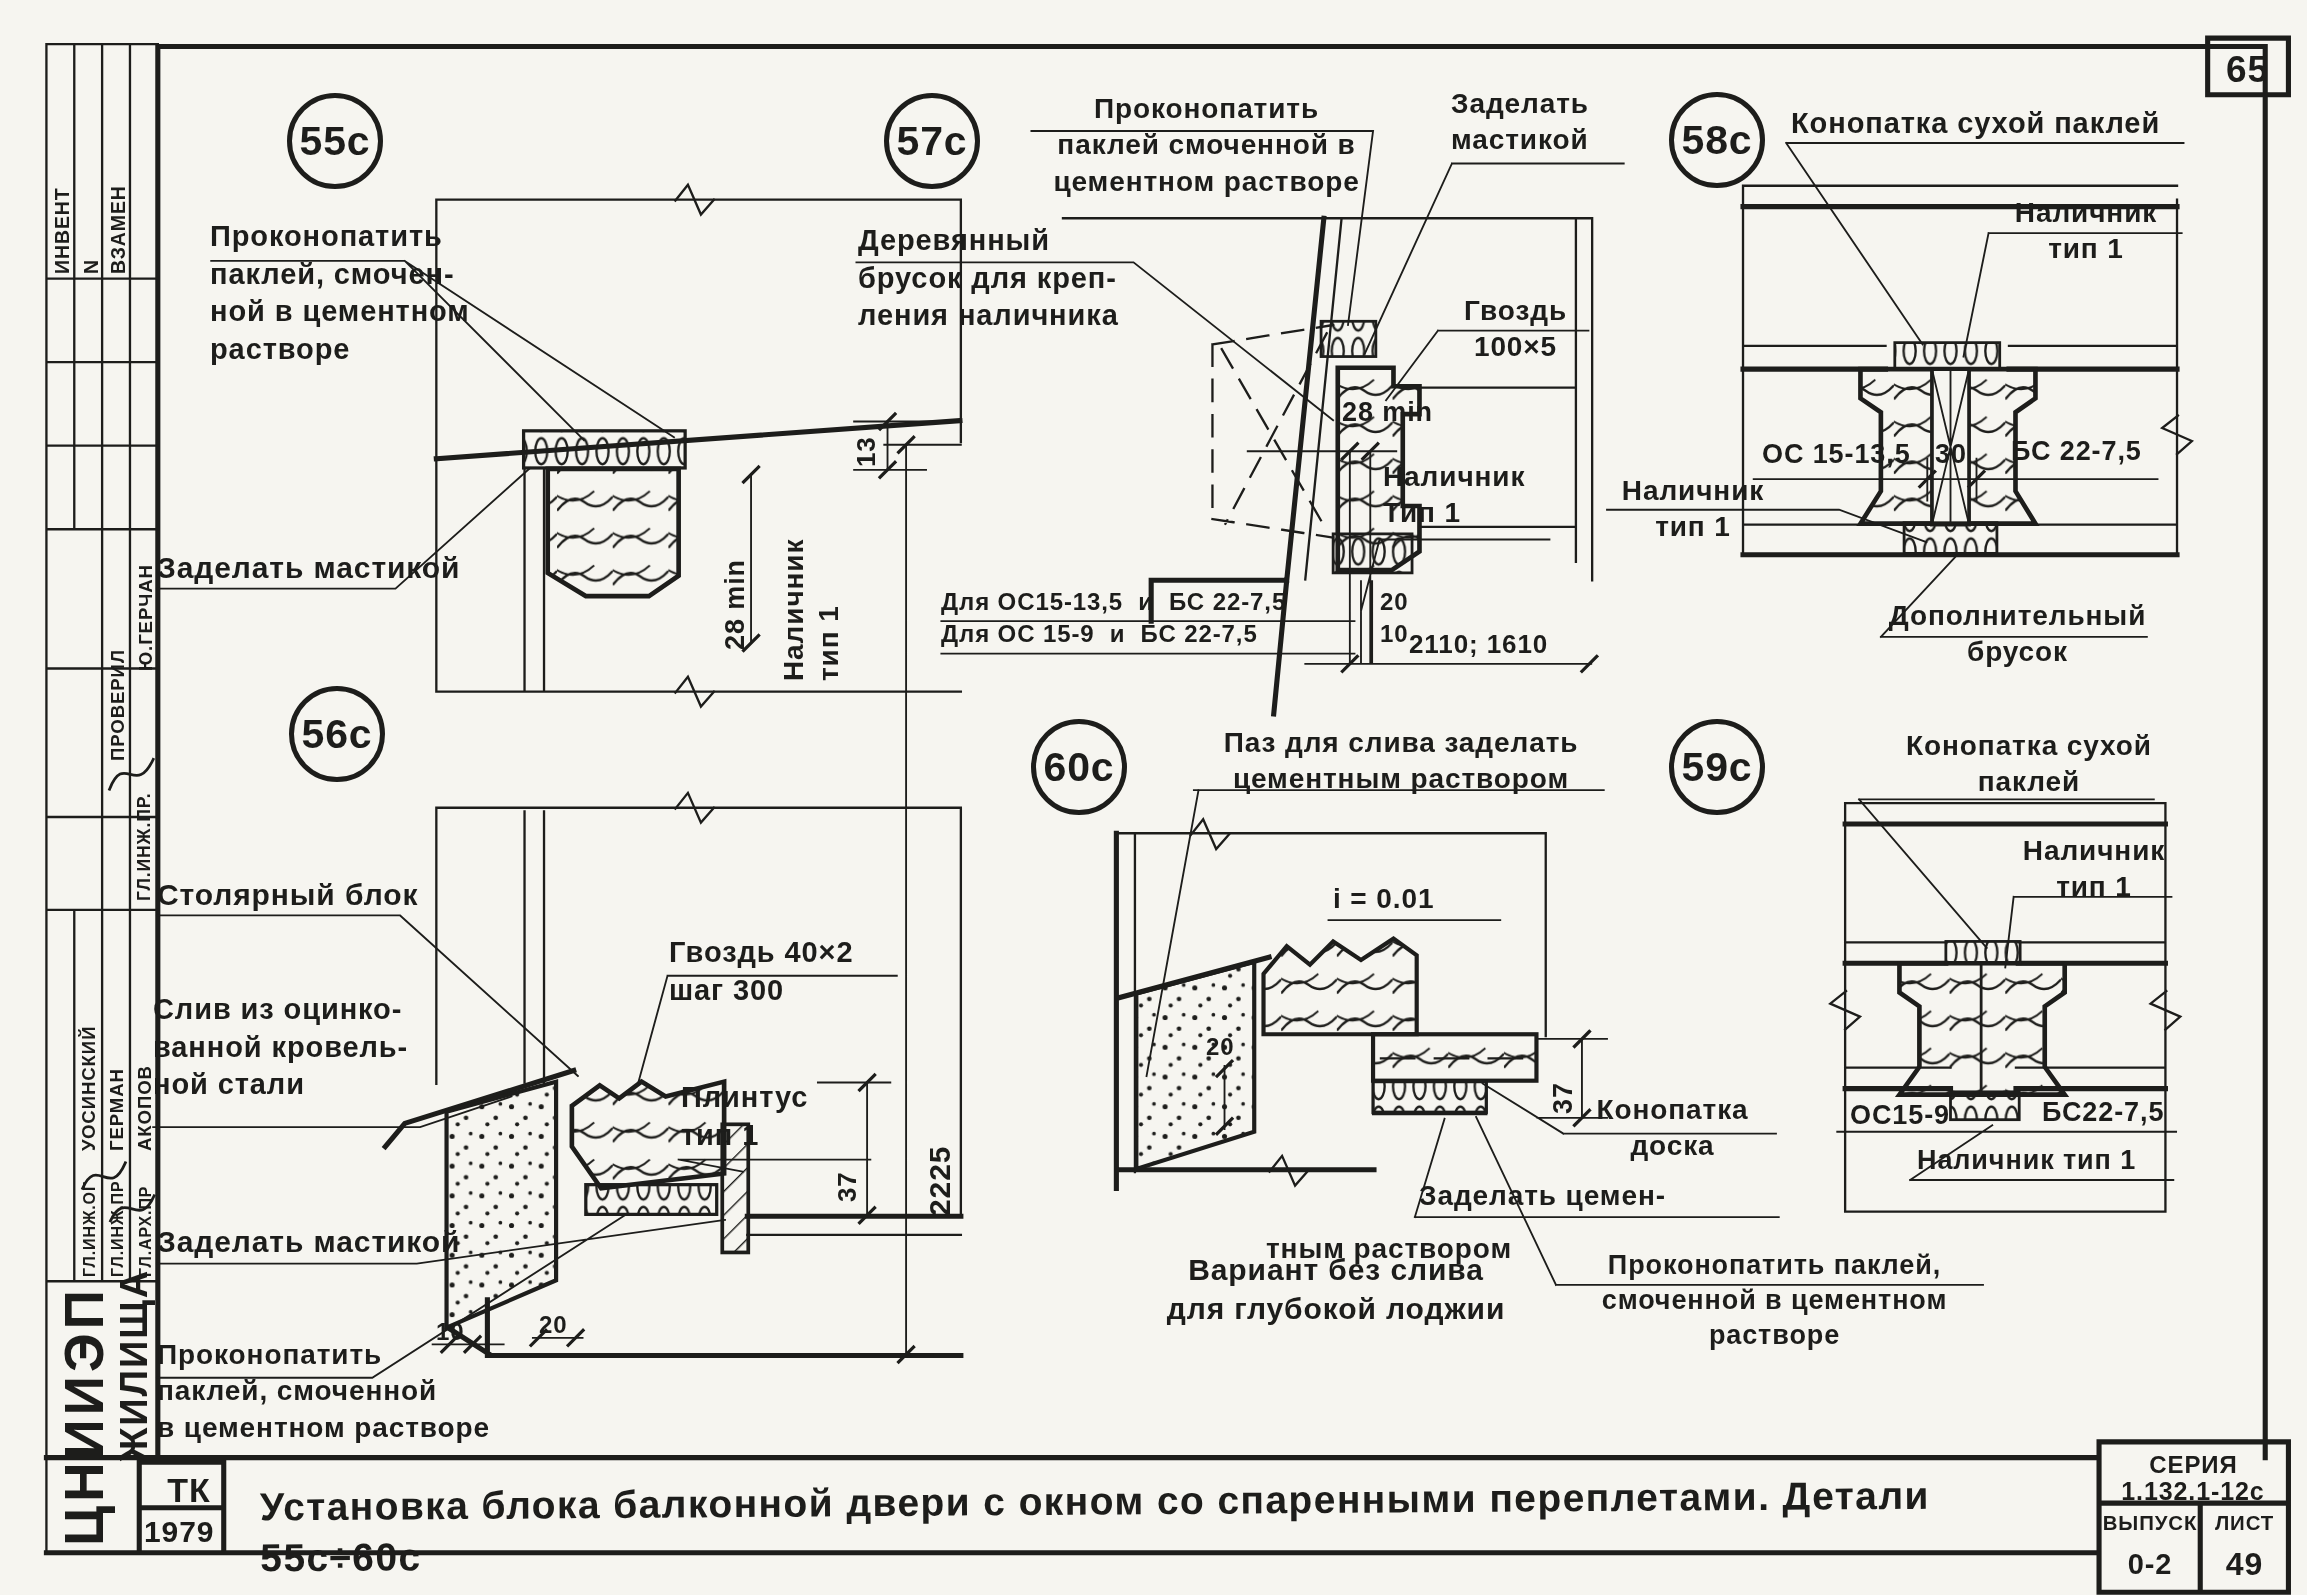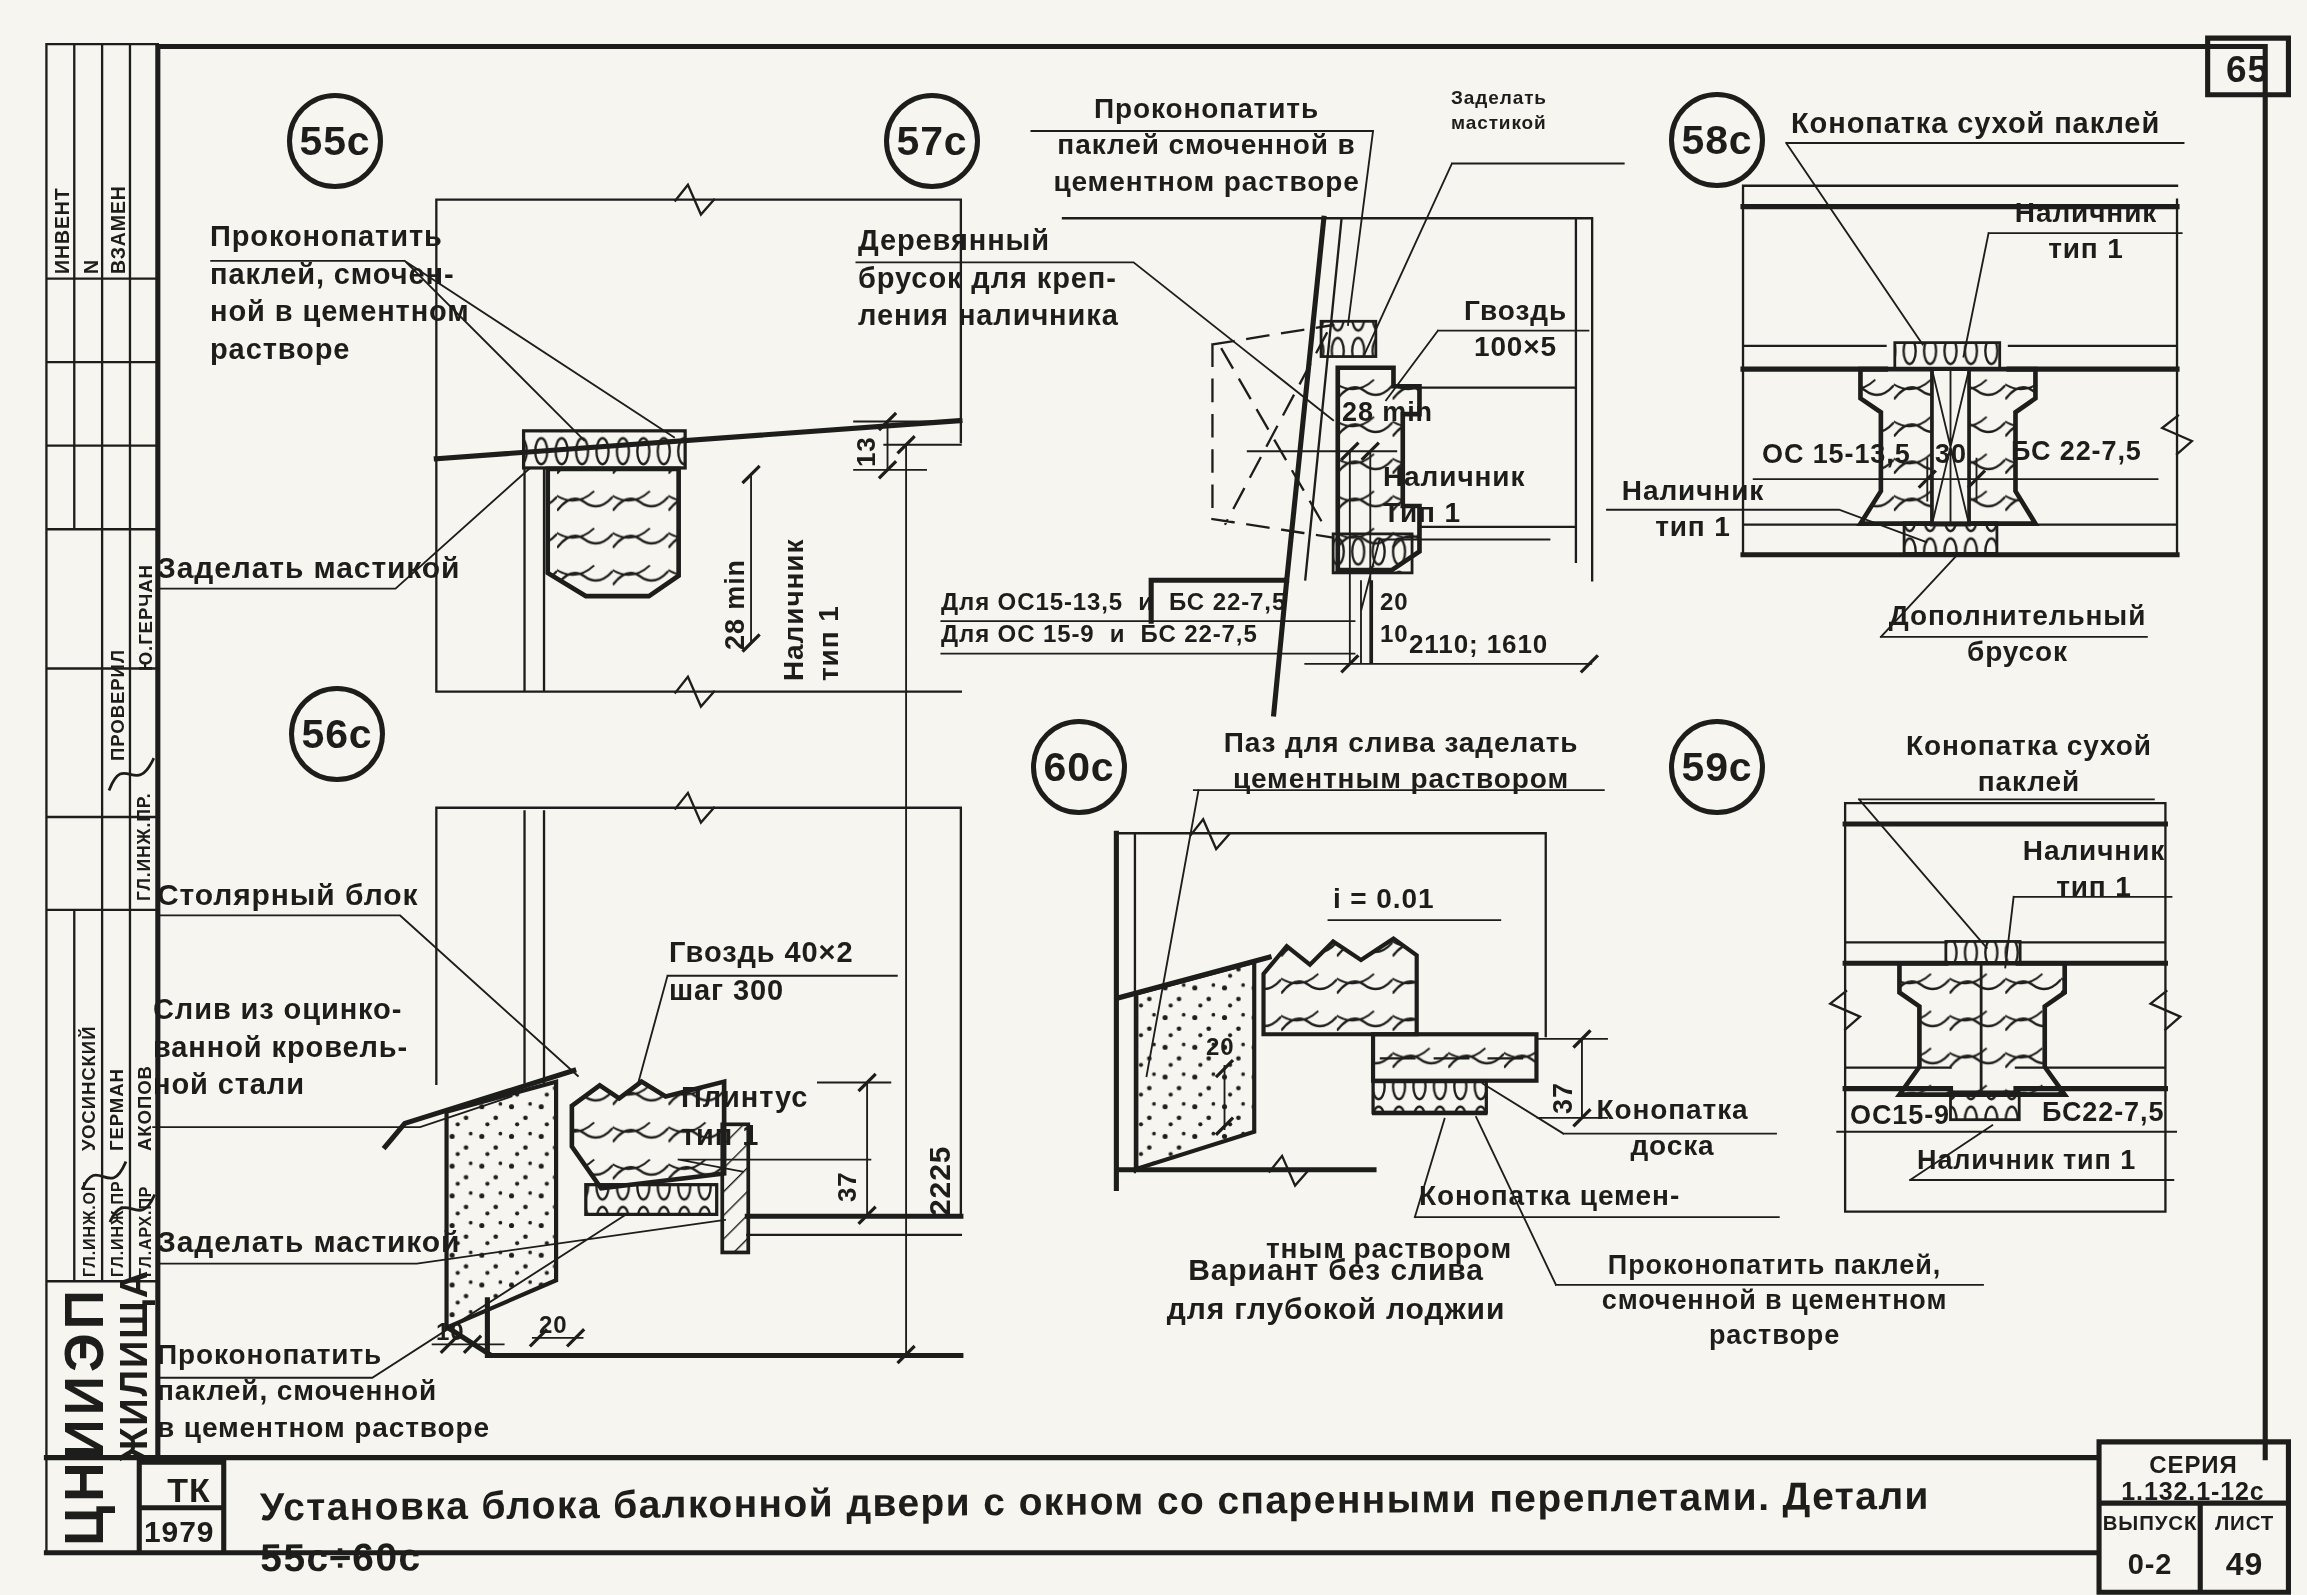--- a/index.html
+++ b/index.html
@@ -191,21 +191,21 @@
   <div class="lbl" style="left:539px;top:1309px;font-size:24px;">20</div>
   <div class="vert" style="left:831px;top:1202px;width:121px;font-size:26px;">37</div>
   <div class="lbl" style="left:157px;top:1222px;font-size:30px;">Заделать мастикой</div>
   <div class="lbl" style="left:157px;top:1337px;font-size:28px;">Проконопатить
 паклей, смоченной
 в цементном растворе</div>
 
   <div class="lbl ctr" style="left:1030px;top:91px;width:353px;font-size:28px;">Проконопатить
 паклей смоченной в
 цементном растворе</div>
-  <div class="lbl" style="left:1451px;top:86px;font-size:19px;">Заделать
+  <div class="lbl" style="left:1451px;top:86px;font-size:28px;">Заделать
 мастикой</div>
   <div class="lbl" style="left:858px;top:222px;font-size:29px;">Деревянный
 брусок для креп-
 ления наличника</div>
   <div class="lbl ctr" style="left:1441px;top:293px;width:149px;font-size:28px;">Гвоздь
 100×5</div>
   <div class="lbl" style="left:1342px;top:395px;font-size:27px;">28 min</div>
   <div class="lbl" style="left:1383px;top:459px;font-size:28px;">Наличник
 Тип 1</div>
   <div class="lbl" style="left:941px;top:586px;font-size:24px;">Для ОС15-13,5&nbsp;&nbsp;и&nbsp;&nbsp;БС 22-7,5</div>
@@ -233,21 +233,21 @@
   <div class="lbl" style="left:2042px;top:1095px;font-size:27px;">БС22-7,5</div>
   <div class="lbl" style="left:1917px;top:1143px;font-size:27px;">Наличник тип 1</div>
 
   <div class="lbl ctr" style="left:1197px;top:725px;width:408px;font-size:28px;">Паз для слива заделать
 цементным раствором</div>
   <div class="lbl" style="left:1333px;top:881px;font-size:28px;">i = 0.01</div>
   <div class="vert" style="left:1547px;top:1114px;width:111px;font-size:27px;">37</div>
   <div class="lbl" style="left:1206px;top:1031px;font-size:24px;">20</div>
   <div class="lbl ctr" style="left:1568px;top:1092px;width:209px;font-size:28px;">Конопатка
 доска</div>
-  <div class="lbl" style="left:1419px;top:1178px;font-size:28px;">Конопатка цемен-</div>
+  <div class="lbl" style="left:1419px;top:1178px;font-size:28px;">Заделать цемен-</div>
   <div class="lbl" style="left:1266px;top:1231px;font-size:28px;">тным раствором</div>
   <div class="lbl ctr" style="left:1127px;top:1250px;width:418px;font-size:30px;">Вариант без слива
 для глубокой лоджии</div>
   <div class="lbl ctr" style="left:1561px;top:1248px;width:427px;font-size:27px;">Проконопатить паклей,
 смоченной в цементном
 растворе</div>
 
   <div class="vert" style="left:50px;top:274px;width:227px;font-size:19.5px;">ИНВЕНТ</div>
   <div class="vert" style="left:79px;top:274px;width:227px;font-size:19.5px;">N</div>
   <div class="vert" style="left:106px;top:274px;width:227px;font-size:19.5px;">ВЗАМЕН</div>

